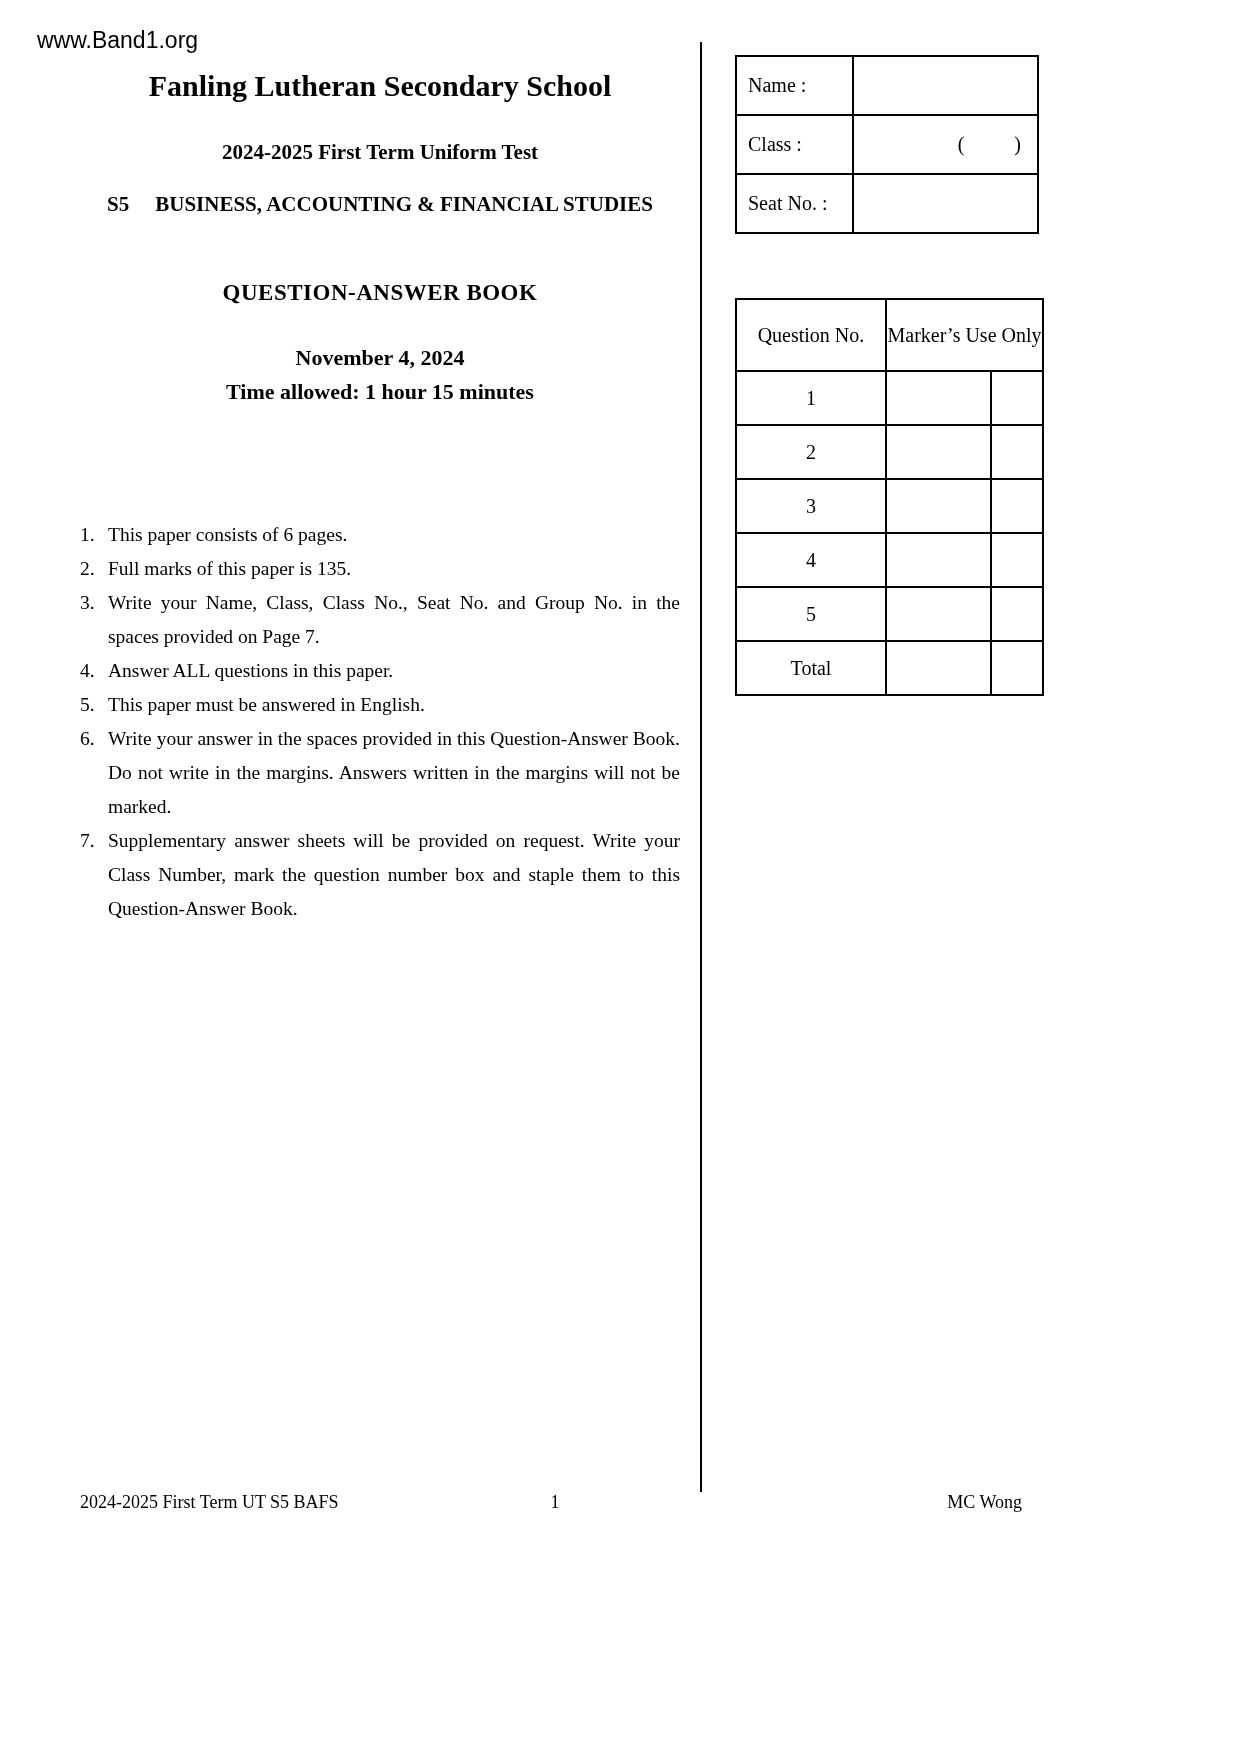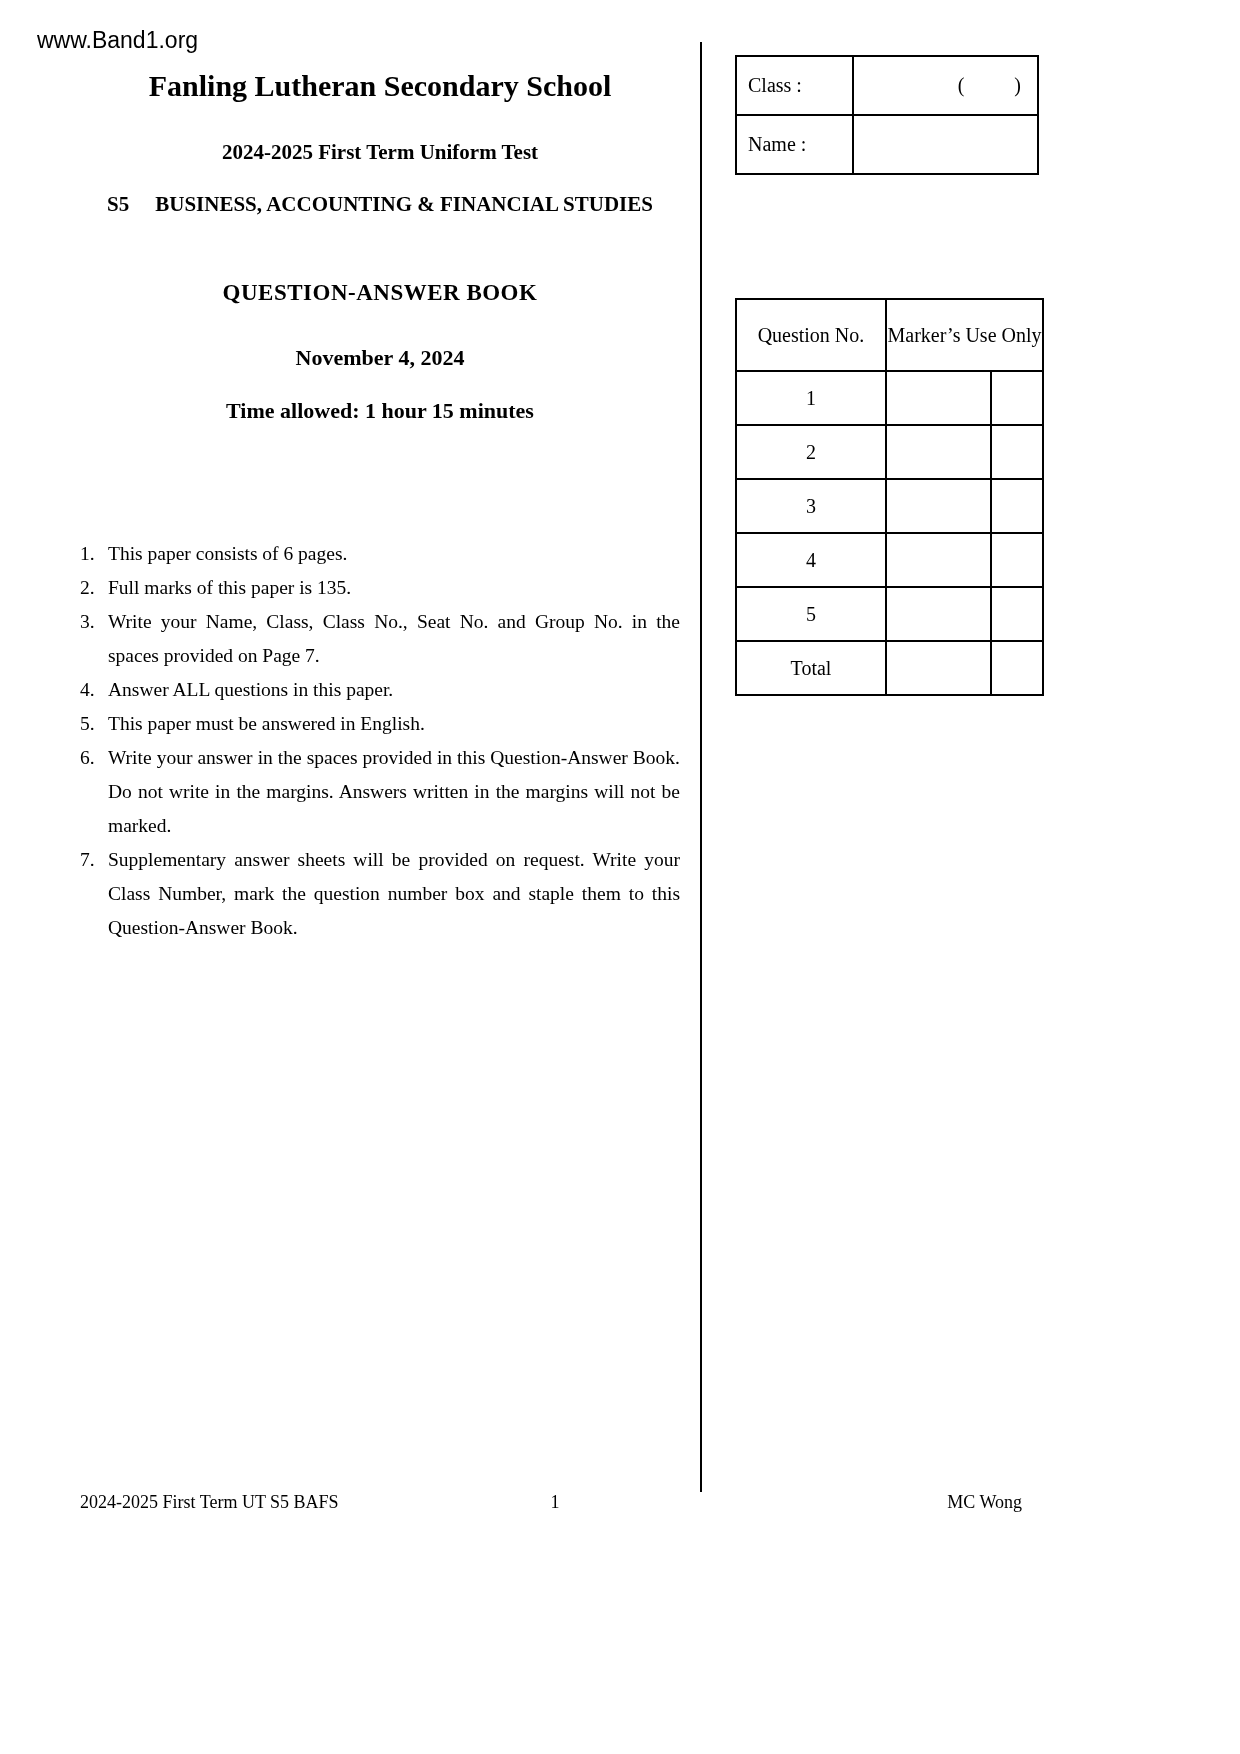--- a/index.html
+++ b/index.html
@@ -25,21 +25,21 @@
   .main-col {
     position:absolute; left:80px; top:68px; width:600px;
     text-align:center;
   }
   .school-name   { font-size:30px; font-weight:bold; line-height:1.2; }
   .test-title    { font-size:21px; font-weight:bold; line-height:1.2; margin-top:36px; }
   .subject-line  { font-size:21px; font-weight:bold; line-height:1.2; margin-top:27px; }
   .subject-line .subject-level { margin-right:26px; }
   .book-title    { font-size:23px; font-weight:bold; line-height:1.2; margin-top:62px; letter-spacing:0.5px; }
   .exam-date     { font-size:22px; font-weight:bold; line-height:1.2; margin-top:38px; }
-  .time-allowed  { font-size:22px; font-weight:bold; line-height:1.2; margin-top:27px; }
+  .time-allowed  { font-size:22px; font-weight:bold; line-height:1.2; margin-top:8px; }
   .instructions {
     margin-top:112px;
     text-align:left;
     font-size:19.5px;
     line-height:34px;
   }
   .instructions-title { font-weight:bold; margin-bottom:1px; }
   .instructions ol { list-style:none; }
   .instructions li {
     position:relative;
@@ -125,25 +125,29 @@
     </div>
   </div>
 
   <table class="student-table">
     <colgroup>
         <col style="width:117px">
         <col style="width:185px">
       </colgroup>
     <tbody>
         <tr>
+      <td class="label-cell">Name :</td>
+      <td class="value-cell"></td>
+    </tr>
+    <tr>
       <td class="label-cell">Class :</td>
       <td class="value-cell paren-cell">(          )</td>
     </tr>
     <tr>
-      <td class="label-cell">Name :</td>
+      <td class="label-cell">Seat No. :</td>
       <td class="value-cell"></td>
     </tr>
   </tbody>
     </table>
 
   <table class="marker-table">
     <colgroup>
         <col style="width:150px">
         <col style="width:105px">
         <col style="width:52px">

